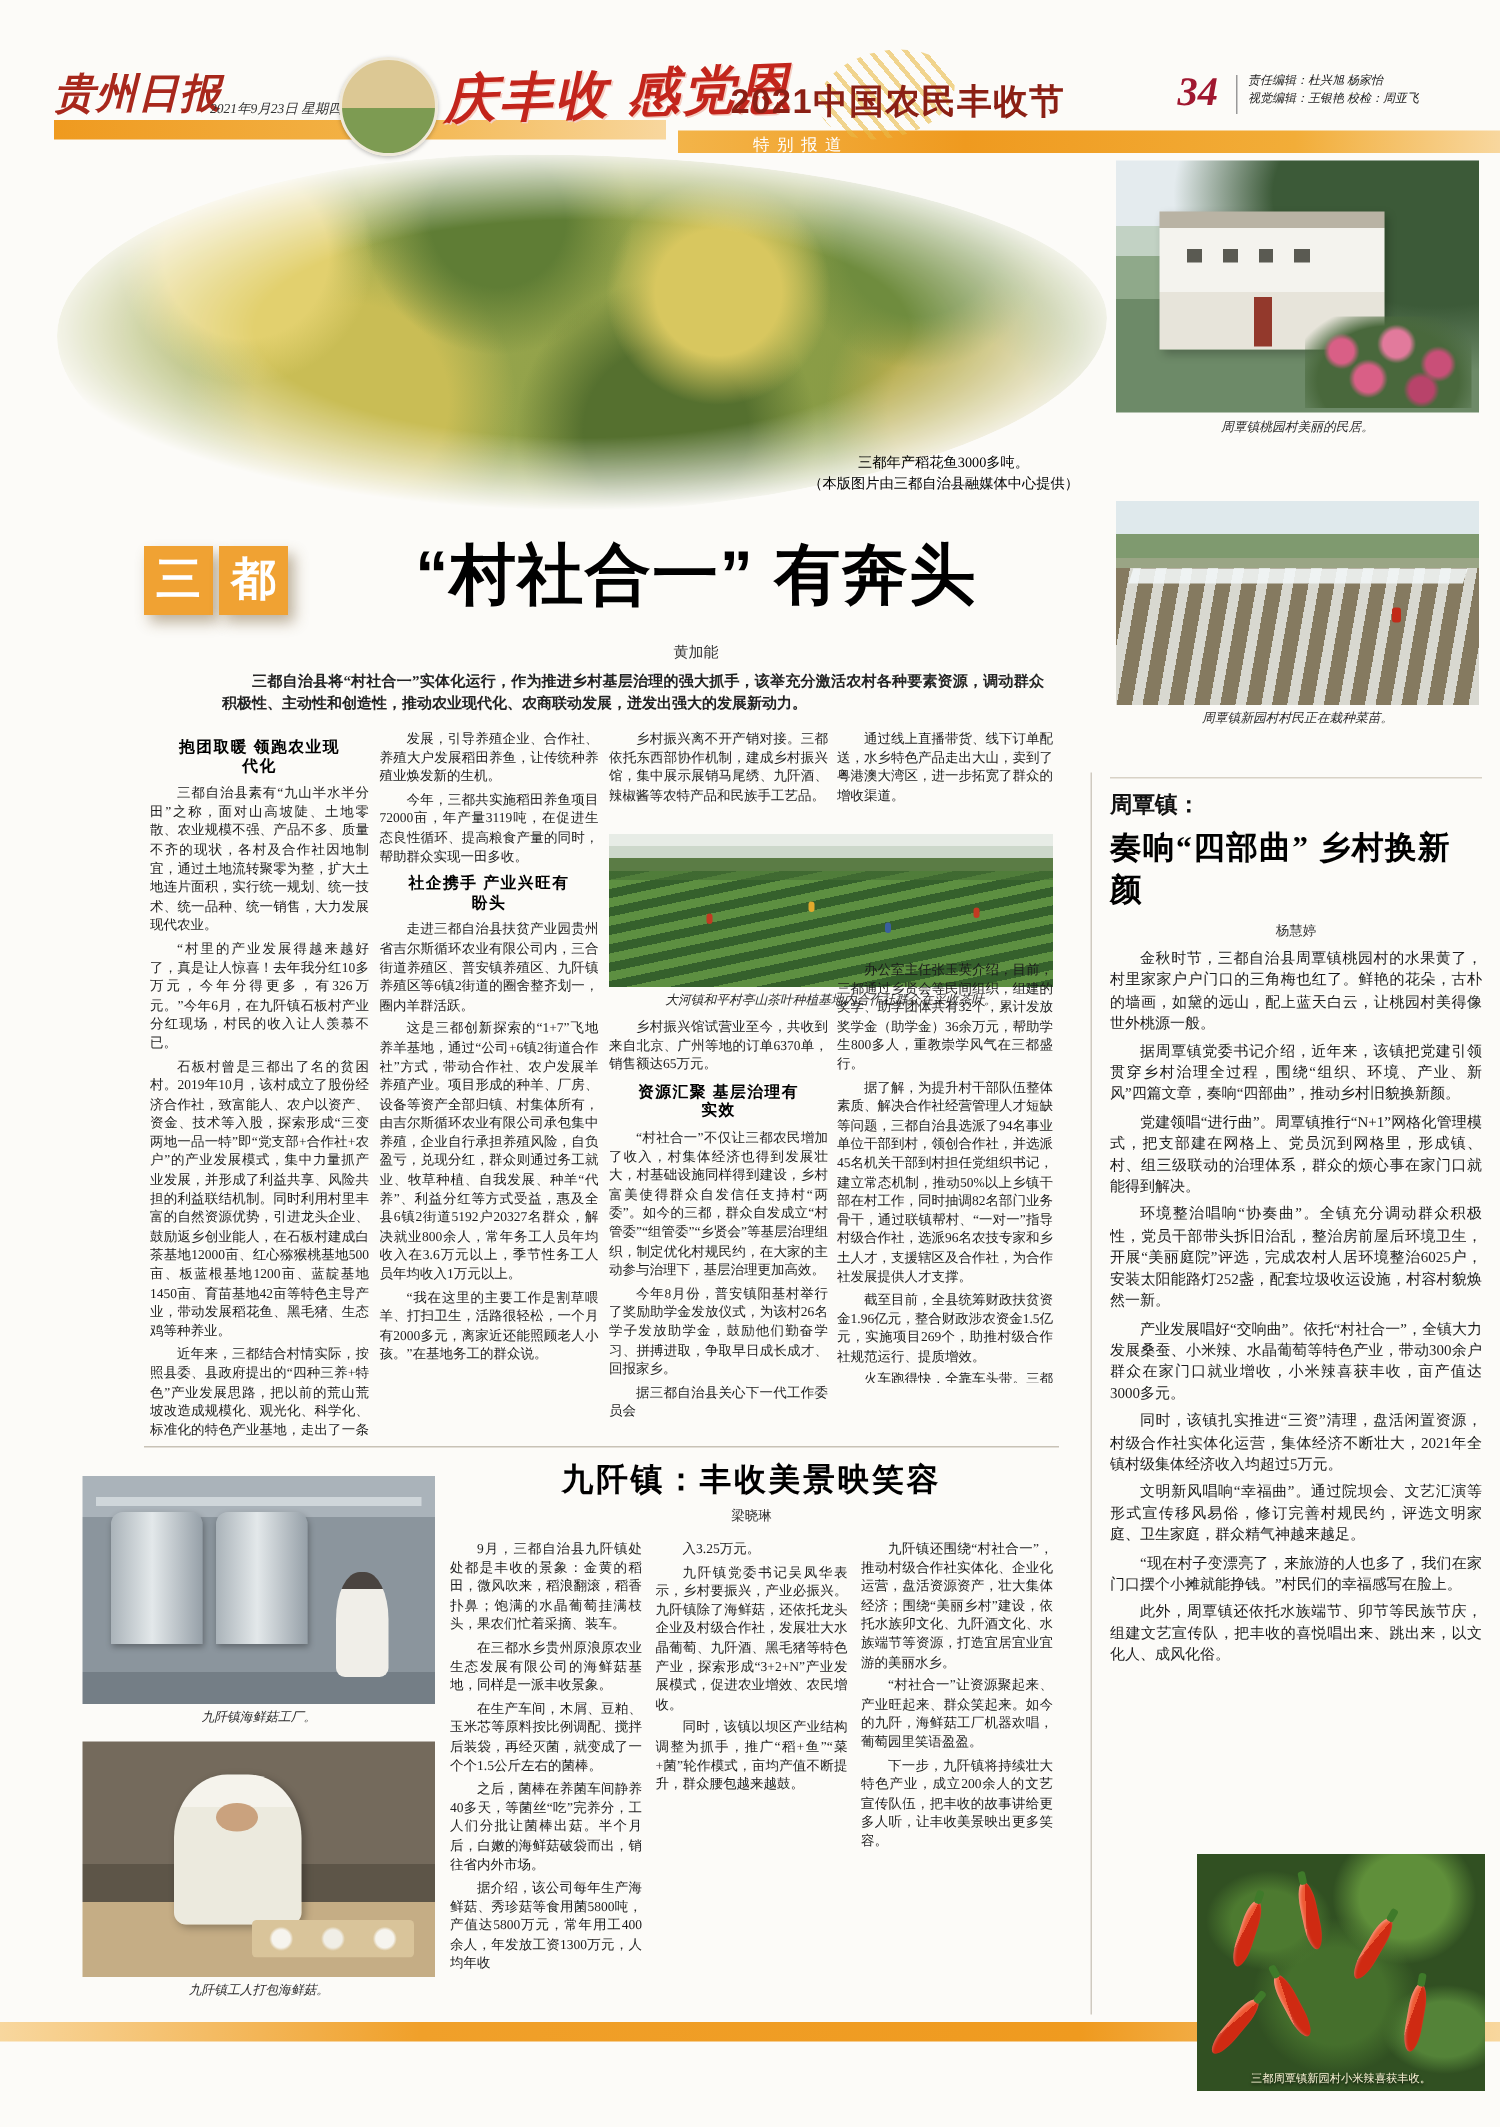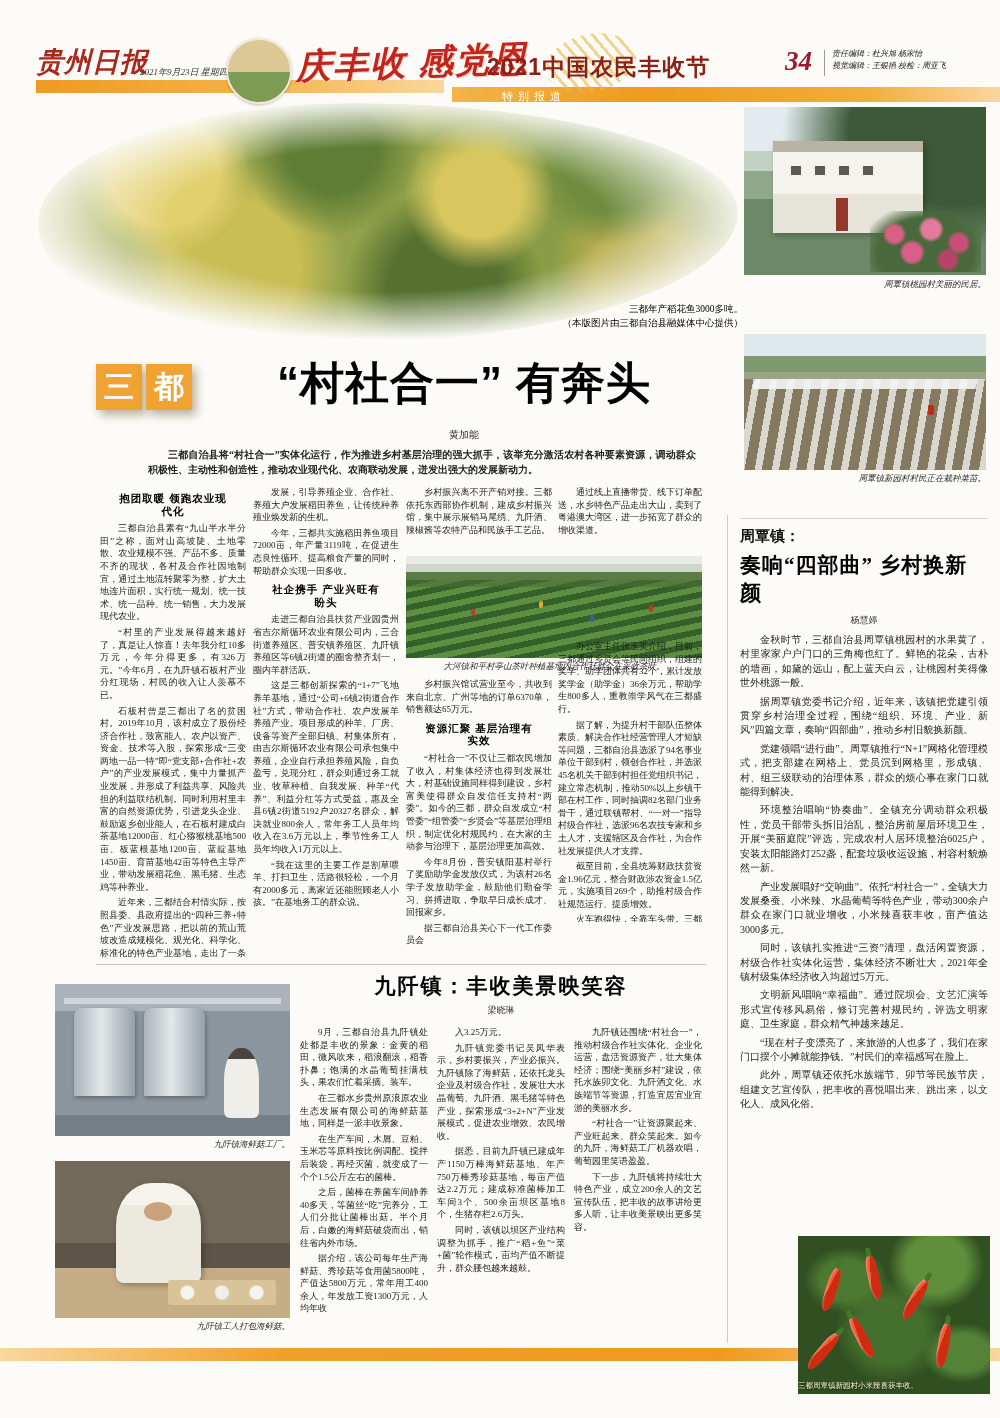--- a/index.html
+++ b/index.html
@@ -93,25 +93,25 @@
   .chilip{left:798px;top:1236px;width:192px;height:158px;z-index:5;
      background:
       radial-gradient(ellipse at 25% 28%,#4d7a30 0 25px,rgba(0,0,0,0) 42px),
       radial-gradient(ellipse at 72% 18%,#5f8f3a 0 30px,rgba(0,0,0,0) 48px),
       radial-gradient(ellipse at 48% 60%,#456f2c 0 34px,rgba(0,0,0,0) 55px),
       radial-gradient(ellipse at 86% 74%,#548338 0 26px,rgba(0,0,0,0) 42px),
       #315022;}
   .chili{position:absolute;width:11px;height:46px;border-radius:6px/18px;
      background:linear-gradient(100deg,#ef5a35 0 35%,#cf2a12 35% 100%);box-shadow:inset 1px 1px 2px rgba(255,255,255,.35);}
   .chili::before{content:"";position:absolute;left:3px;top:-7px;width:5px;height:9px;background:#3f7a2a;border-radius:2px;}
-  .chili-cap{position:absolute;left:0;bottom:3px;width:100%;font-size:7.5px;color:#fdf6d8;
+  .chili-cap{position:absolute;left:0;bottom:3px;width:100%;text-align:center;font-size:7.5px;color:#fdf6d8;
      text-shadow:0 1px 2px rgba(0,0,0,.8);}
   
   .cap{font-size:8.5px;color:#2b2b2b;font-style:italic;}
-  .cap-r{text-align:right;}
+  .cap-r{text-align:center;}
   .cap-c{text-align:center;}
   .vrule{left:727px;top:515px;width:1px;height:828px;background:#cfcac0;}
   .hrule{left:96px;top:964px;width:610px;height:1px;background:#c8c2b6;}
   
   .kickbox{top:364px;width:46px;height:46px;background:#f0a233;color:#fff;font-weight:bold;
      font-size:30px;line-height:46px;text-align:center;font-family:"Liberation Sans",sans-serif;
      box-shadow:4px 5px 9px rgba(110,85,40,.45);}
   .headline{left:206px;top:354px;width:516px;height:62px;font-size:44px;font-weight:900;color:#000;
      text-align:center;letter-spacing:1px;font-family:"Liberation Sans",sans-serif;white-space:nowrap;}
   .lead-byline{left:206px;top:428px;width:516px;text-align:center;font-size:10px;color:#333;}
@@ -281,21 +281,20 @@
   <div class="abs col bA">
       <p>9月，三都自治县九阡镇处处都是丰收的景象：金黄的稻田，微风吹来，稻浪翻滚，稻香扑鼻；饱满的水晶葡萄挂满枝头，果农们忙着采摘、装车。</p>
       <p>在三都水乡贵州原浪原农业生态发展有限公司的海鲜菇基地，同样是一派丰收景象。</p>
       <p>在生产车间，木屑、豆粕、玉米芯等原料按比例调配、搅拌后装袋，再经灭菌，就变成了一个个1.5公斤左右的菌棒。</p>
       <p>之后，菌棒在养菌车间静养40多天，等菌丝“吃”完养分，工人们分批让菌棒出菇。半个月后，白嫩的海鲜菇破袋而出，销往省内外市场。</p>
       <p>据介绍，该公司每年生产海鲜菇、秀珍菇等食用菌5800吨，产值达5800万元，常年用工400余人，年发放工资1300万元，人均年收</p>
     </div>
   <div class="abs col bB">
       <p>入3.25万元。</p>
       <p>九阡镇党委书记吴凤华表示，乡村要振兴，产业必振兴。九阡镇除了海鲜菇，还依托龙头企业及村级合作社，发展壮大水晶葡萄、九阡酒、黑毛猪等特色产业，探索形成“3+2+N”产业发展模式，促进农业增效、农民增收。</p>
-      <p>据悉，目前九阡镇已建成年产1150万棒海鲜菇基地、年产750万棒秀珍菇基地，每亩产值达2.2万元；建成标准菌棒加工车间3个、500余亩坝区基地8个，生猪存栏2.6万头。</p>
       <p>同时，该镇以坝区产业结构调整为抓手，推广“稻+鱼”“菜+菌”轮作模式，亩均产值不断提升，群众腰包越来越鼓。</p>
     </div>
   <div class="abs col bC">
       <p>九阡镇还围绕“村社合一”，推动村级合作社实体化、企业化运营，盘活资源资产，壮大集体经济；围绕“美丽乡村”建设，依托水族卯文化、九阡酒文化、水族端节等资源，打造宜居宜业宜游的美丽水乡。</p>
       <p>“村社合一”让资源聚起来、产业旺起来、群众笑起来。如今的九阡，海鲜菇工厂机器欢唱，葡萄园里笑语盈盈。</p>
       <p>下一步，九阡镇将持续壮大特色产业，成立200余人的文艺宣传队伍，把丰收的故事讲给更多人听，让丰收美景映出更多笑容。</p>
     </div>
 
   <div class="abs bottombar"></div>
   <div class="abs photo chilip">

